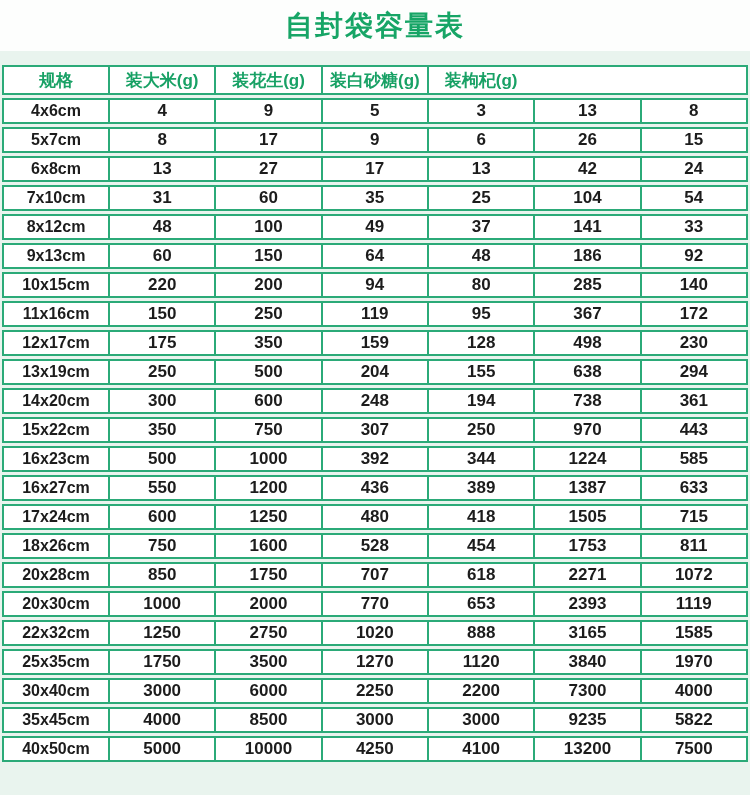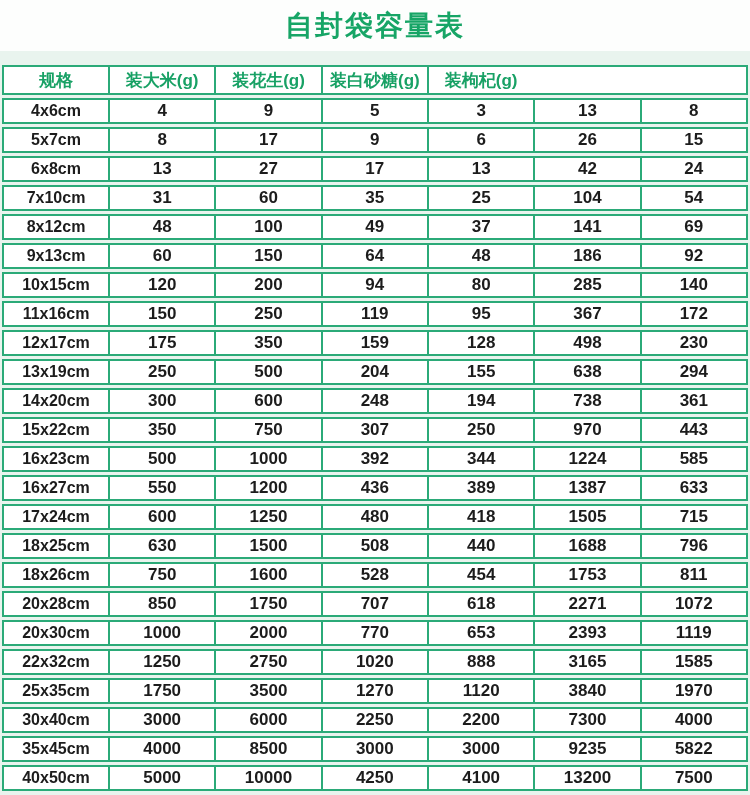--- a/index.html
+++ b/index.html
@@ -129,34 +129,34 @@
           <div class="cell">104</div>
           <div class="cell">54</div>
         </div>
         <div class="row">
           <div class="cell spec">8x12cm</div>
           <div class="cell">48</div>
           <div class="cell">100</div>
           <div class="cell">49</div>
           <div class="cell">37</div>
           <div class="cell">141</div>
-          <div class="cell">69</div>
+          <div class="cell">33</div>
         </div>
         <div class="row">
           <div class="cell spec">9x13cm</div>
           <div class="cell">60</div>
           <div class="cell">150</div>
           <div class="cell">64</div>
           <div class="cell">48</div>
           <div class="cell">186</div>
           <div class="cell">92</div>
         </div>
         <div class="row">
           <div class="cell spec">10x15cm</div>
-          <div class="cell">120</div>
+          <div class="cell">220</div>
           <div class="cell">200</div>
           <div class="cell">94</div>
           <div class="cell">80</div>
           <div class="cell">285</div>
           <div class="cell">140</div>
         </div>
         <div class="row">
           <div class="cell spec">11x16cm</div>
           <div class="cell">150</div>
           <div class="cell">250</div>
@@ -222,29 +222,20 @@
         <div class="row">
           <div class="cell spec">17x24cm</div>
           <div class="cell">600</div>
           <div class="cell">1250</div>
           <div class="cell">480</div>
           <div class="cell">418</div>
           <div class="cell">1505</div>
           <div class="cell">715</div>
         </div>
         <div class="row">
-          <div class="cell spec">18x25cm</div>
-          <div class="cell">630</div>
-          <div class="cell">1500</div>
-          <div class="cell">508</div>
-          <div class="cell">440</div>
-          <div class="cell">1688</div>
-          <div class="cell">796</div>
-        </div>
-        <div class="row">
           <div class="cell spec">18x26cm</div>
           <div class="cell">750</div>
           <div class="cell">1600</div>
           <div class="cell">528</div>
           <div class="cell">454</div>
           <div class="cell">1753</div>
           <div class="cell">811</div>
         </div>
         <div class="row">
           <div class="cell spec">20x28cm</div>

